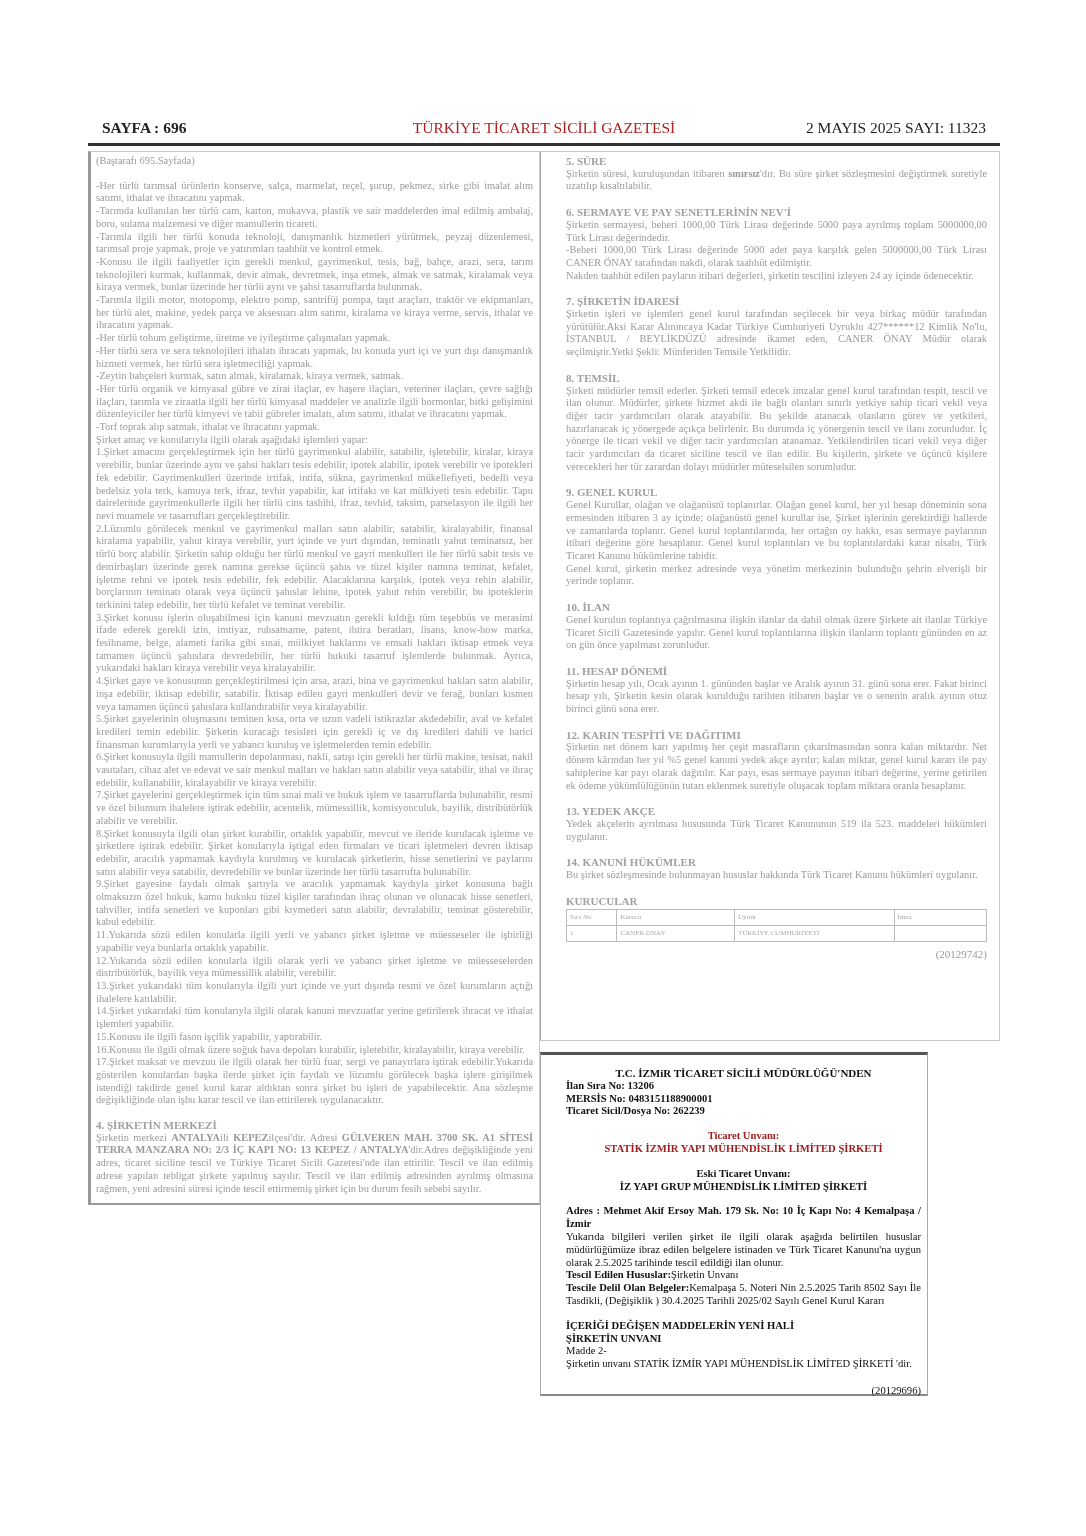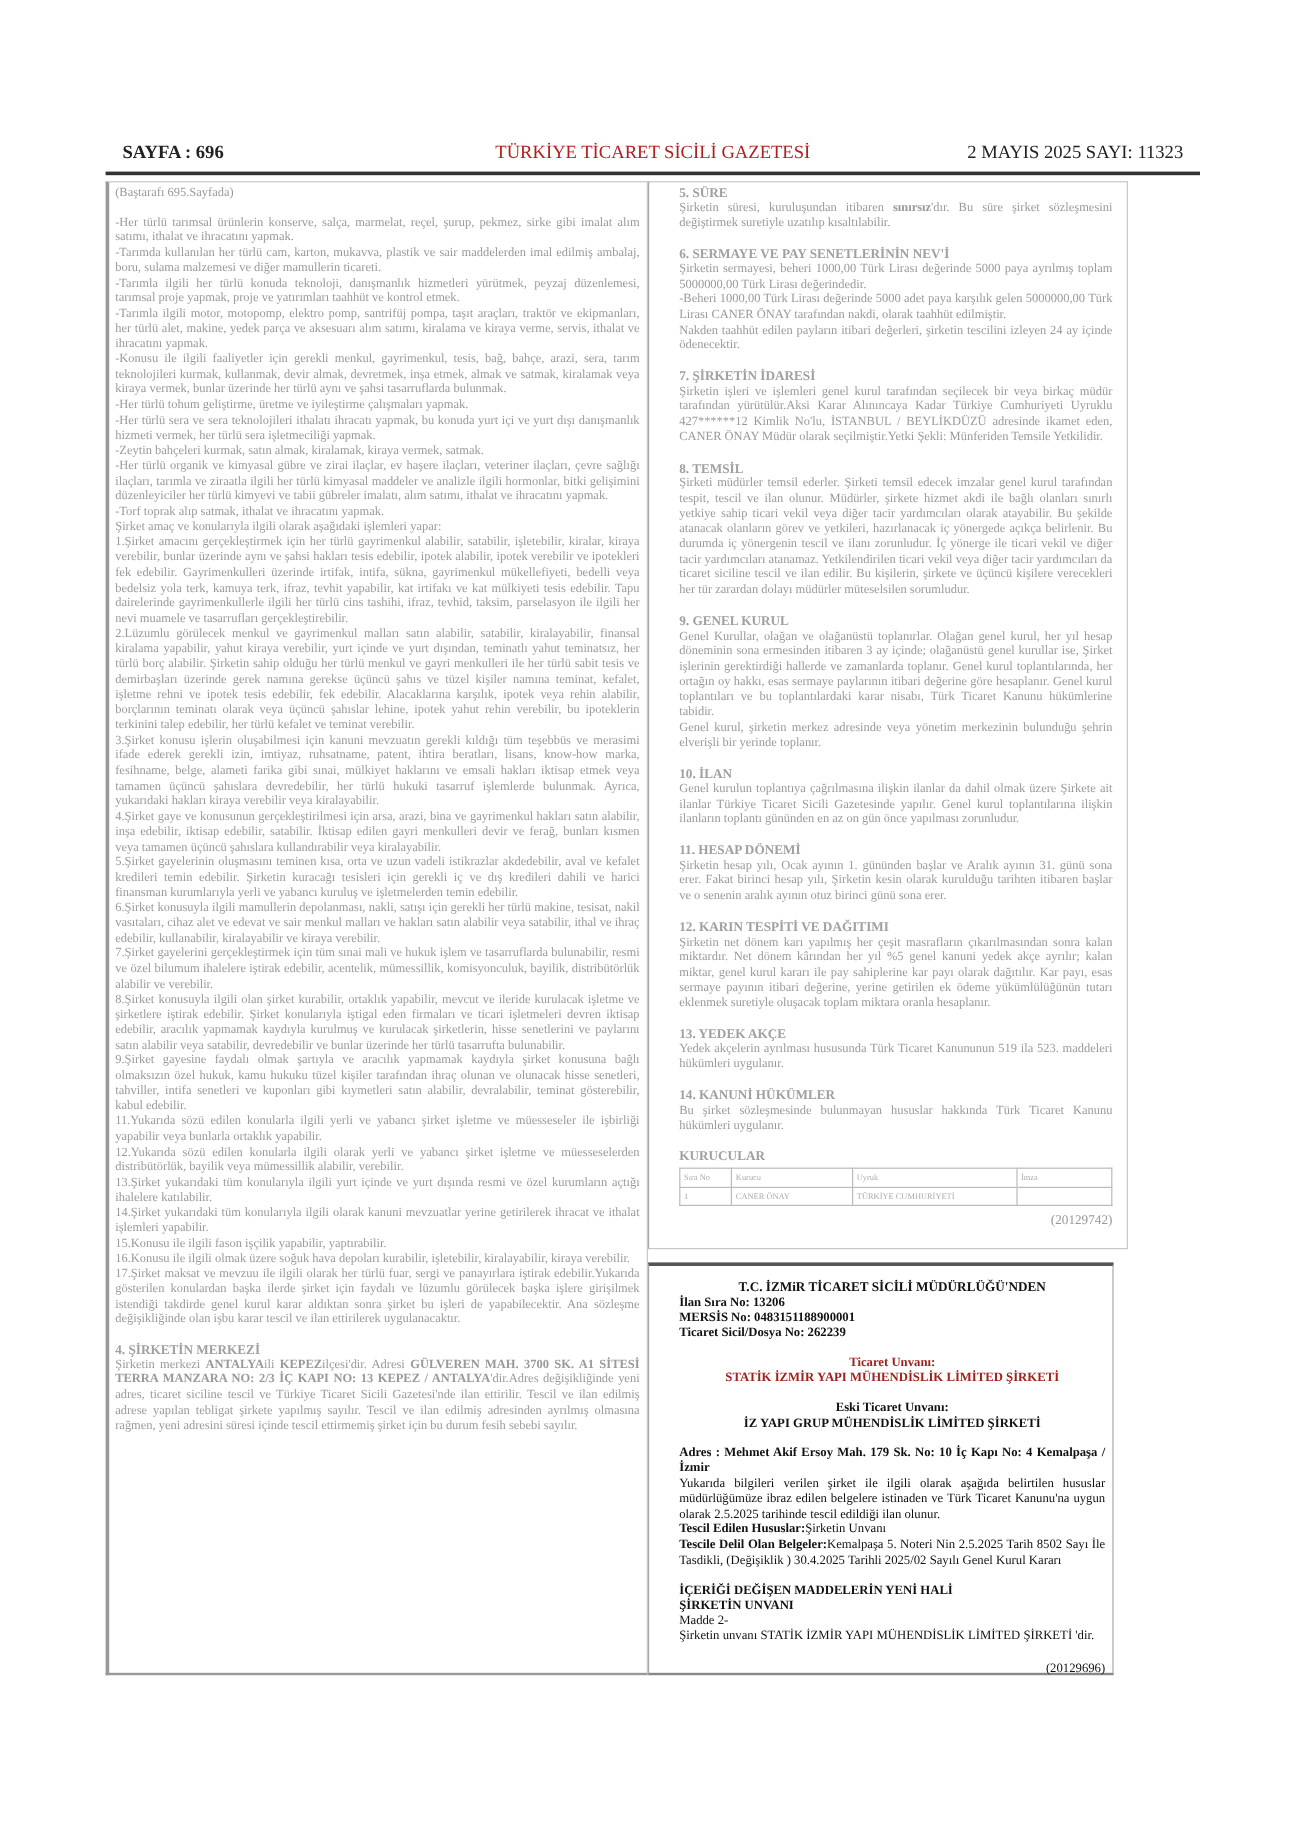--- a/index.html
+++ b/index.html
@@ -4,22 +4,22 @@
 <style>
   html, body { margin: 0; padding: 0; background: #ffffff; }
   body { width: 1086px; height: 1536px; position: relative; font-family: "Liberation Serif", "DejaVu Serif", serif; color: #222; }
   .header { position: absolute; left: 88px; top: 116px; width: 912px; height: 24px; font-size: 15.5px; color: #222; }
   .header .left { position: absolute; left: 14px; top: 3px; font-weight: bold; }
   .header .center { position: absolute; left: 0; right: 0; text-align: center; top: 3px; color: #b02020; }
   .header .right { position: absolute; right: 14px; top: 3px; margin-left: 16px; }
   .header-rule { position: absolute; left: 88px; top: 143px; width: 912px; height: 3px; background: #333; }
 
   .col { position: absolute; box-sizing: border-box; }
-  .col-left { left: 88px; top: 151px; width: 452px; height: 1245px; border: 1px solid #c8c8c8; border-left: 3px solid #999; border-bottom: 2px solid #999; padding: 3px 6px 0 5px; }
-  .col-right-top { left: 540px; top: 151px; width: 400px; height: 890px; border: 1px solid #c8c8c8; border-left: 1px solid #aaa; padding: 3px 12px 0 25px; }
+  .col-left { left: 88px; top: 151px; width: 452px; height: 1054px; border: 1px solid #c8c8c8; border-left: 3px solid #999; border-bottom: 2px solid #999; padding: 3px 6px 0 5px; }
+  .col-right-top { left: 540px; top: 151px; width: 460px; height: 890px; border: 1px solid #c8c8c8; border-left: 1px solid #aaa; padding: 3px 12px 0 25px; }
   .col-right-bottom { left: 540px; top: 1052px; width: 388px; height: 344px; border-top: 3px solid #555; border-right: 1px solid #aaa; border-bottom: 2px solid #888; border-left: 1px solid #aaa; padding: 12px 6px 0 25px; }
 
   .faded { color: #9a9a9a; font-size: 10.4px; line-height: 12.7px; text-align: justify; }
   .faded p { margin: 0; }
   .faded .sec-title { font-weight: bold; font-size: 11px; color: #a0a0a0; margin-top: 13px; }
   .faded .sec-title.first { margin-top: 0; }
   .faded .spacer { height: 12px; }
   b.hl { color: #999; }
 
   table.founders { border-collapse: collapse; width: 100%; margin-top: 2px; font-size: 7px; color: #aaa; }
@@ -46,22 +46,22 @@
 </div>
 <div class="header-rule"></div>
 
 <div class="col col-left faded">
   <p>(Baştarafı  695.Sayfada)</p>
   <div class="spacer"></div>
   <div id="left-paras">
       <p>-Her türlü tarımsal ürünlerin konserve, salça, marmelat, reçel, şurup, pekmez, sirke gibi imalat alım satımı, ithalat ve ihracatını yapmak.</p>
       <p>-Tarımda kullanılan her türlü cam, karton, mukavva, plastik ve sair maddelerden imal edilmiş ambalaj, boru, sulama malzemesi ve diğer mamullerin ticareti.</p>
       <p>-Tarımla ilgili her türlü konuda teknoloji, danışmanlık hizmetleri yürütmek, peyzaj düzenlemesi, tarımsal proje yapmak, proje ve yatırımları taahhüt ve kontrol etmek.</p>
+      <p>-Konusu ile ilgili faaliyetler için gerekli menkul, gayrimenkul, tesis, bağ, bahçe, arazi, sera, tarım teknolojileri kurmak, kullanmak, devir almak, devretmek, inşa etmek, almak ve satmak, kiralamak veya kiraya vermek, bunlar üzerinde her türlü aynı ve şahsi tasarruflarda bulunmak.</p>
       <p>-Tarımla ilgili motor, motopomp, elektro pomp, santrifüj pompa, taşıt araçları, traktör ve ekipmanları, her türlü alet, makine, yedek parça ve aksesuarı alım satımı, kiralama ve kiraya verme, servis, ithalat ve ihracatını yapmak.</p>
-      <p>-Konusu ile ilgili faaliyetler için gerekli menkul, gayrimenkul, tesis, bağ, bahçe, arazi, sera, tarım teknolojileri kurmak, kullanmak, devir almak, devretmek, inşa etmek, almak ve satmak, kiralamak veya kiraya vermek, bunlar üzerinde her türlü aynı ve şahsi tasarruflarda bulunmak.</p>
       <p>-Her türlü tohum geliştirme, üretme ve iyileştirme çalışmaları yapmak.</p>
       <p>-Her türlü sera ve sera teknolojileri ithalatı ihracatı yapmak, bu konuda yurt içi ve yurt dışı danışmanlık hizmeti vermek, her türlü sera işletmeciliği yapmak.</p>
       <p>-Zeytin bahçeleri kurmak, satın almak, kiralamak, kiraya vermek, satmak.</p>
       <p>-Her türlü organik ve kimyasal gübre ve zirai ilaçlar, ev haşere ilaçları, veteriner ilaçları, çevre sağlığı ilaçları, tarımla ve ziraatla ilgili her türlü kimyasal maddeler ve analizle ilgili hormonlar, bitki gelişimini düzenleyiciler her türlü kimyevi ve tabii gübreler imalatı, alım satımı, ithalat ve ihracatını yapmak.</p>
       <p>-Torf toprak alıp satmak, ithalat ve ihracatını yapmak.</p>
       <p>Şirket amaç ve konularıyla ilgili olarak aşağıdaki işlemleri yapar:</p>
       <p>1.Şirket amacını gerçekleştirmek için her türlü gayrimenkul alabilir, satabilir, işletebilir, kiralar, kiraya verebilir, bunlar üzerinde aynı ve şahsi hakları tesis edebilir, ipotek alabilir, ipotek verebilir ve ipotekleri fek edebilir. Gayrimenkulleri üzerinde irtifak, intifa, sükna, gayrimenkul mükellefiyeti, bedelli veya bedelsiz yola terk, kamuya terk, ifraz, tevhit yapabilir, kat irtifakı ve kat mülkiyeti tesis edebilir. Tapu dairelerinde gayrimenkullerle ilgili her türlü cins tashihi, ifraz, tevhid, taksim, parselasyon ile ilgili her nevi muamele ve tasarrufları gerçekleştirebilir.</p>
       <p>2.Lüzumlu görülecek menkul ve gayrimenkul malları satın alabilir, satabilir, kiralayabilir, finansal kiralama yapabilir, yahut kiraya verebilir, yurt içinde ve yurt dışından, teminatlı yahut teminatsız, her türlü borç alabilir. Şirketin sahip olduğu her türlü menkul ve gayri menkulleri ile her türlü sabit tesis ve demirbaşları üzerinde gerek namına gerekse üçüncü şahıs ve tüzel kişiler namına teminat, kefalet, işletme rehni ve ipotek tesis edebilir, fek edebilir. Alacaklarına karşılık, ipotek veya rehin alabilir, borçlarının teminatı olarak veya üçüncü şahıslar lehine, ipotek yahut rehin verebilir, bu ipoteklerin terkinini talep edebilir, her türlü kefalet ve teminat verebilir.</p>
       <p>3.Şirket konusu işlerin oluşabilmesi için kanuni mevzuatın gerekli kıldığı tüm teşebbüs ve merasimi ifade ederek gerekli izin, imtiyaz, ruhsatname, patent, ihtira beratları, lisans, know-how marka, fesihname, belge, alameti farika gibi sınai, mülkiyet haklarını ve emsali hakları iktisap etmek veya tamamen üçüncü şahıslara devredebilir, her türlü hukuki tasarruf işlemlerde bulunmak. Ayrıca, yukarıdaki hakları kiraya verebilir veya kiralayabilir.</p>
       <p>4.Şirket gaye ve konusunun gerçekleştirilmesi için arsa, arazi, bina ve gayrimenkul hakları satın alabilir, inşa edebilir, iktisap edebilir, satabilir. İktisap edilen gayri menkulleri devir ve ferağ, bunları kısmen veya tamamen üçüncü şahıslara kullandırabilir veya kiralayabilir.</p>

